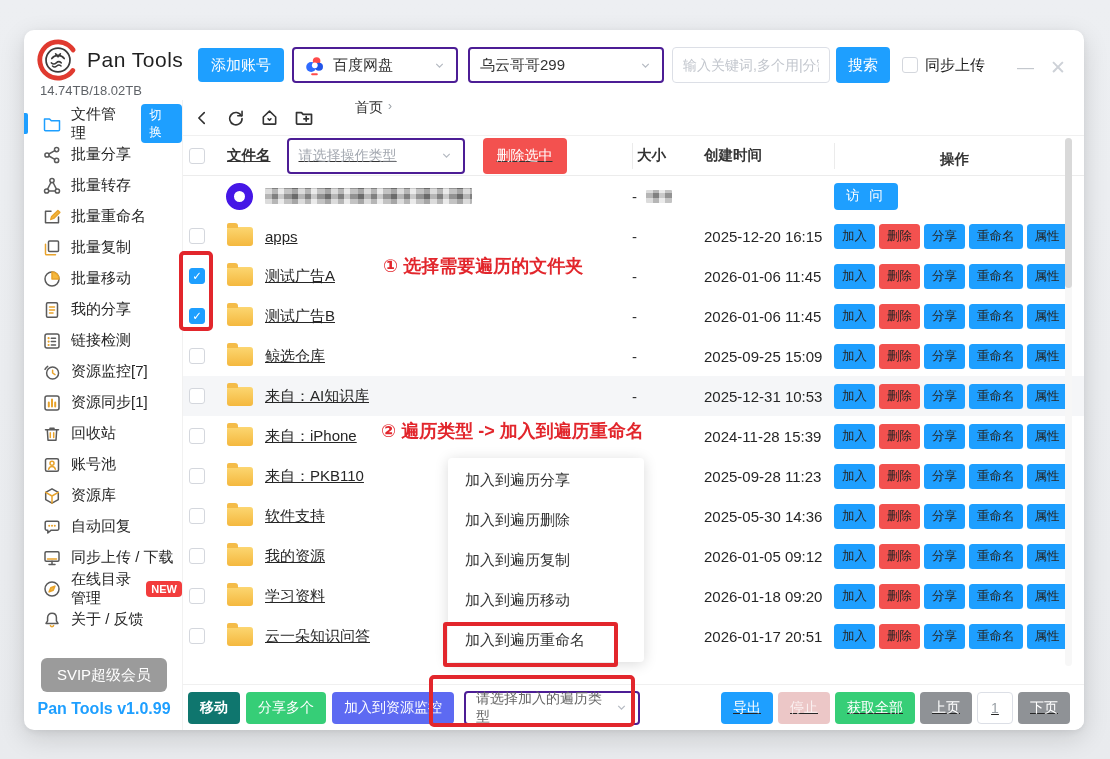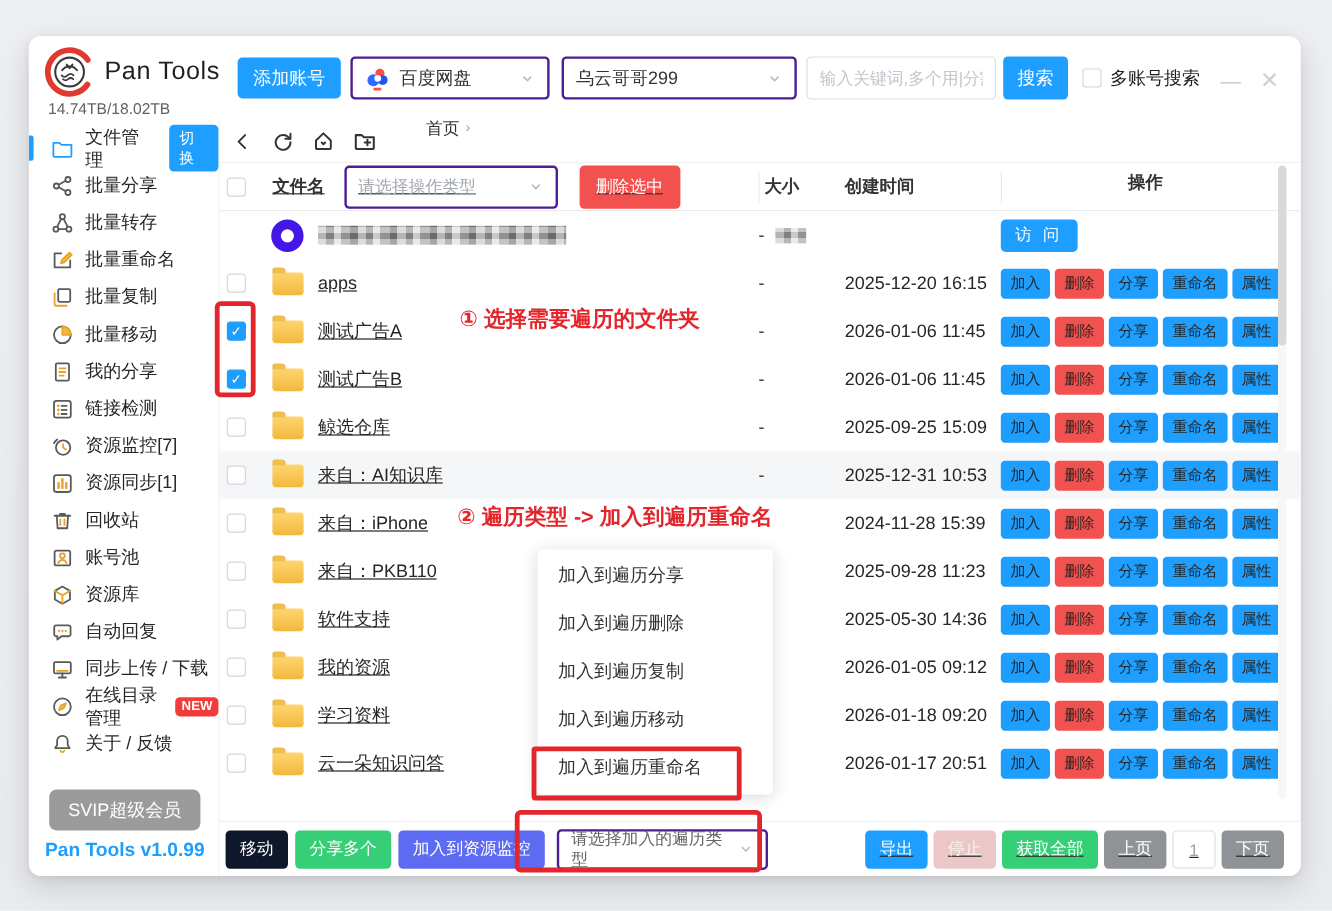--- a/index.html
+++ b/index.html
@@ -54,21 +54,21 @@
   .navrow { height:36px; display:flex; align-items:center; gap:15px; padding-left:10px; border-bottom:1px solid #f0f0f0; }
   .nav-ic { display:flex; color:#333; cursor:pointer; }
   .tab { margin-left:14px; display:inline-flex; align-items:flex-start; gap:5px; font-size:14px; color:#333; padding:6px 12px 22px; border-bottom:3px solid #ef4444; cursor:pointer; }
   .tab .arrow { color:#9aa0a6; font-size:12px; }
   
   .thead { height:40px; display:flex; align-items:center; border-bottom:1px solid #ececec; font-size:14.5px; color:#333; font-weight:bold; background:#fff; }
   .col-check { width:44px; padding-left:6px; flex:none; display:flex; align-items:center; }
   .col-name { flex:1; display:flex; align-items:center; gap:12px; min-width:0;text-decoration:underline; }
   .col-size { width:72px; flex:none; display:flex; align-items:center; gap:9px; }
   .col-date { width:130px; flex:none; }
-  .col-actions { width:250px; flex:none; display:flex; align-items:flex-start; gap:4px; padding-right:10px; }
+  .col-actions { width:250px; flex:none; display:flex; align-items:flex-end; gap:4px; padding-right:10px; }
   .thead .col-size, .thead .col-actions { border-left:1px solid #ebebeb; height:26px; }
   .thead .col-size { padding-left:4px; }
   .thead .col-actions { justify-content:center; }
   .op-select { width:178px; height:36px; margin-left:4px; font-weight:normal; color:#a3a8b0; font-size:14px; }
   .btn-delsel { background:#f3514f; height:36px; padding:0 14px; font-size:14px; font-weight:normal; margin-left:6px; }
   .rows { flex:1; overflow:hidden; position:relative; }
   .row { height:40px; display:flex; align-items:center; font-size:15px; color:#262626; }
   .row.hl { background:#f5f6f8; }
   .folder { width:26px; height:19px; border-radius:2px 3px 3px 3px; background:linear-gradient(180deg,#fcd671,#f4b83e); position:relative; flex:none; }
   .folder::before { content:""; position:absolute; top:-3.5px; left:0; width:11px; height:5px; border-radius:2px 3px 0 0; background:#f4bc49; }
@@ -82,21 +82,21 @@
       repeating-linear-gradient(0deg, rgba(255,255,255,.35) 0 5px, rgba(0,0,0,.10) 5px 10px),
       repeating-linear-gradient(90deg,#c9c9c9 0 7px,#8f8f8f 7px 13px,#e0e0e0 13px 19px,#a3a3a3 19px 27px,#777 27px 33px);
   }
   .m-name { width:207px; }
   .m-size { width:26px; height:13px; }
   .m-date { width:84px; }
   .dash { color:#333; }
   
   .footrow { height:46px; border-top:1px solid #f0f0f0; display:flex; align-items:center; gap:6px; padding:0 14px 0 5px; background:#fff; }
   .btn-f { height:32px; padding:0 12px; font-size:14px; }
-  .btn-move { background:#0f172a; }
+  .btn-move { background:#0f766e;font-weight:bold; }
   .btn-sharem { background:#36ce77; }
   .btn-monitor { background:#5d6af2; }
   .foot-select { width:176px; height:34px; margin-left:4px; color:#666; font-size:14px; }
   .foot-right { margin-left:auto; display:flex; align-items:center; gap:5px;text-decoration:underline; }
   .btn-export { background:#1e9fff; }
   .btn-stop { background:#ecc7c7; color:#faf0f0; cursor:default; }
   .btn-getall { background:#36ce77; }
   .btn-page { background:#8f9296; }
   .page-input { width:36px; height:32px; border:1px solid #dcdfe6; border-radius:4px; text-align:center; font-size:14px; color:#9aa0a6; font-family:inherit; outline:none; }
   
@@ -161,21 +161,21 @@
             <path d="M5 7.5l5 5 5-5"></path>
           </svg>
       </span>
     </div>
 
     <input class="search-input" placeholder="输入关键词,多个用|分割" style="">
     <button class="btn btn-search">搜索</button>
 
     <label class="multi">
       <span class="cb"></span>
-      <span>多账号搜索</span>
+      <span>同步上传</span>
     </label>
 
     <div class="win-controls">
       <span class="win-min">—</span>
       <span class="win-close">✕</span>
     </div>
   </header>
 
   <div class="body">
     <aside class="sidebar">

